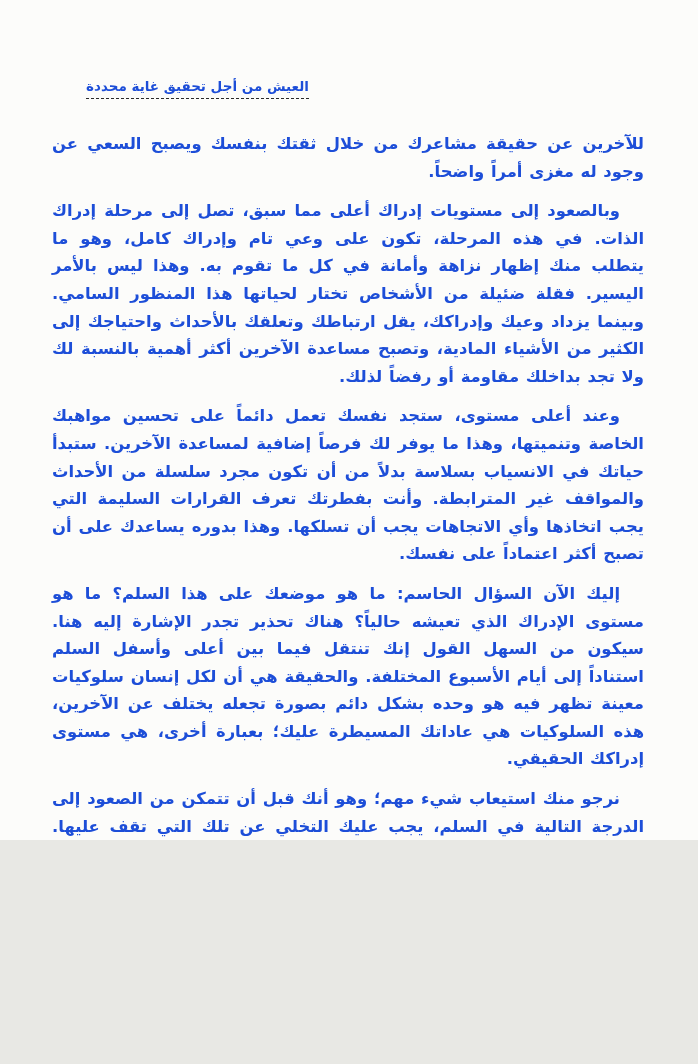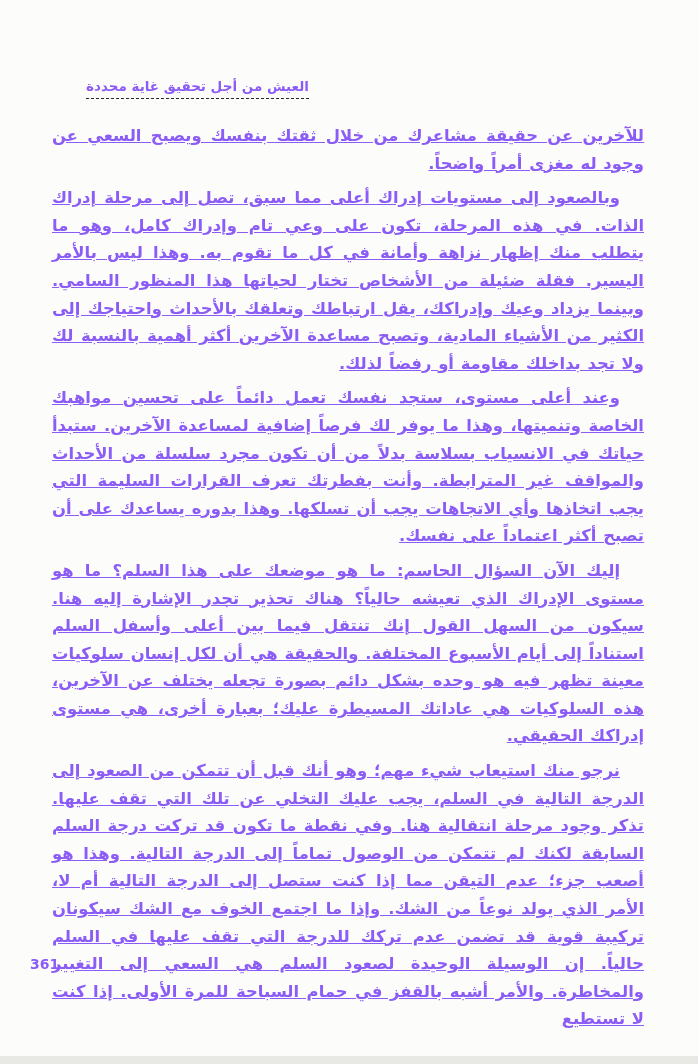--- a/index.html
+++ b/index.html
@@ -3,24 +3,24 @@
 <meta charset="utf-8">
 <style>
   html, body {
     margin: 0;
     padding: 0;
     background: #e8e8e4;
   }
   .page {
     position: relative;
     width: 698px;
-    height: 1056px;
+    height: 840px;
     margin: 0 auto;
     background: #fcfcfa;
-    color: #8b5cf6;
+    color: #1d4ed8;
     font-family: "DejaVu Sans", sans-serif;
     overflow: hidden;
     box-shadow: 0 0 4px rgba(0,0,0,.15);
   }
   .running-head {
     position: absolute;
     top: 76px;
     left: 86px;
     direction: rtl;
   }
@@ -38,22 +38,21 @@
     right: 54px;
     width: 592px;
     direction: rtl;
     text-align: justify;
     font-size: 16.4px;
     font-weight: 700;
     line-height: 27.6px;
     word-spacing: 1px;
   }
   .body-text p {
-    margin: 4px 0 7px 0;
-    text-decoration: underline;
+    margin: 12px 0 7px 0;
   }
   .body-text p.indent {
     text-indent: 24px;
   }
   .page-number {
     position: absolute;
     top: 956px;
     left: 30px;
     font-size: 14px;
     font-weight: 700;

